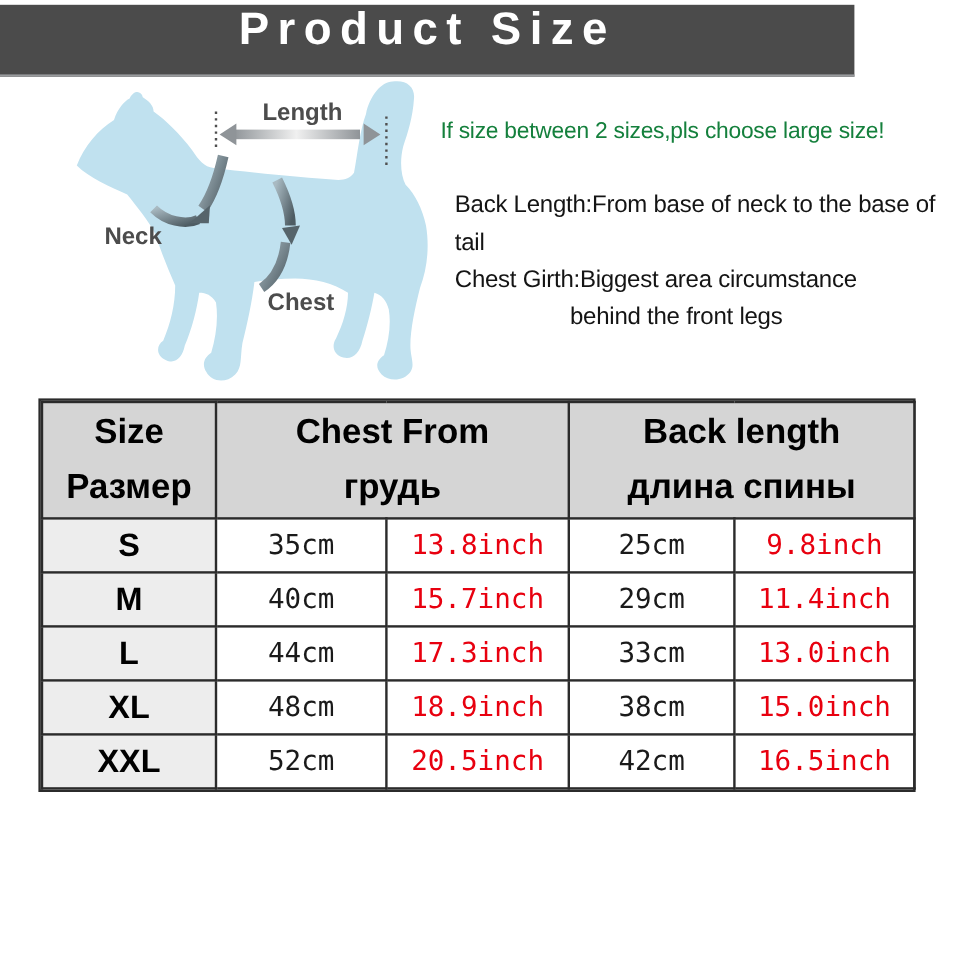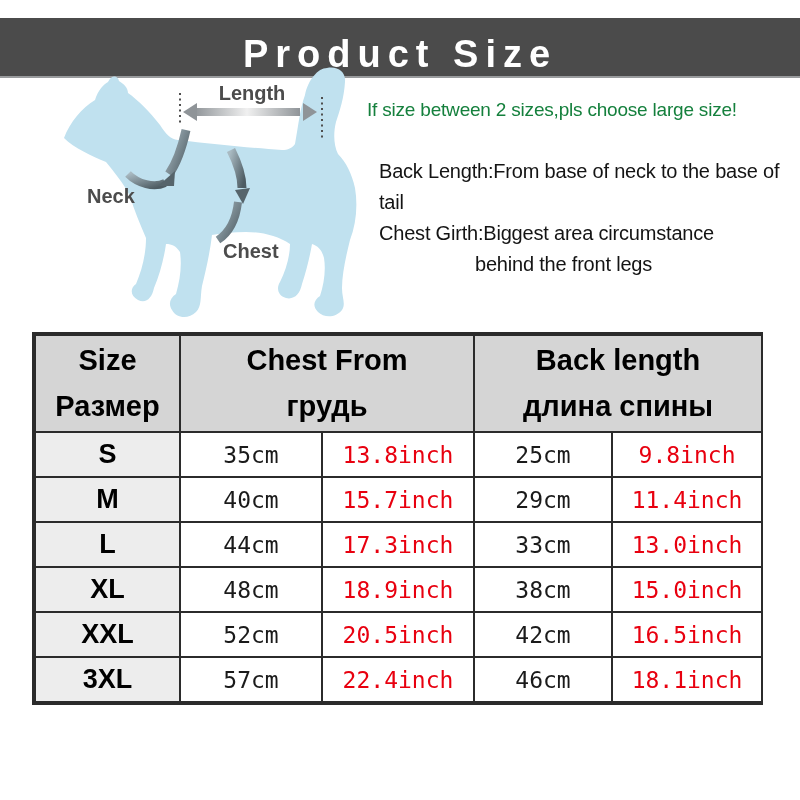--- a/index.html
+++ b/index.html
@@ -3,23 +3,23 @@
 <meta charset="utf-8">
 <style>
   * { margin:0; padding:0; box-sizing:border-box; }
   html,body { width:800px; height:800px; }
   body {
     position:relative; background:#ffffff; overflow:hidden;
     font-family:"Liberation Sans", sans-serif;
   }
   
   .banner {
-    position:absolute; left:0; top:18px; width:800px; height:60px;
+    position:absolute; left:0; top:4px; width:712px; height:60px;
     background:#4b4b4b; border-bottom:2px solid #999b9d;
-    display:flex; align-items:flex-end; justify-content:center;
+    display:flex; align-items:flex-start; justify-content:center;
   }
   .banner h1 { color:#ffffff; font-size:38px; font-weight:bold; letter-spacing:7px; }
 
   
   .dog-svg { position:absolute; left:42px; top:60px; width:340px; height:275px; }
   .svg-label { font-family:"Liberation Sans", sans-serif; font-weight:bold; font-size:20px; fill:#4c4c4c; }
   .note-red {
     position:absolute; left:367px; top:99px;
     color:#15803d; font-size:19px; white-space:nowrap; letter-spacing:-0.2px; font-weight:500;
   }
@@ -206,22 +206,15 @@
         <td class="cm">38cm</td>
         <td class="inch">15.0inch</td>
       </tr>
       <tr>
         <th>XXL</th>
         <td class="cm">52cm</td>
         <td class="inch">20.5inch</td>
         <td class="cm">42cm</td>
         <td class="inch">16.5inch</td>
       </tr>
-      <tr>
-        <th>3XL</th>
-        <td class="cm">57cm</td>
-        <td class="inch">22.4inch</td>
-        <td class="cm">46cm</td>
-        <td class="inch">18.1inch</td>
-      </tr>
     </tbody>
   </table>
 </div>
 
 </body></html>

